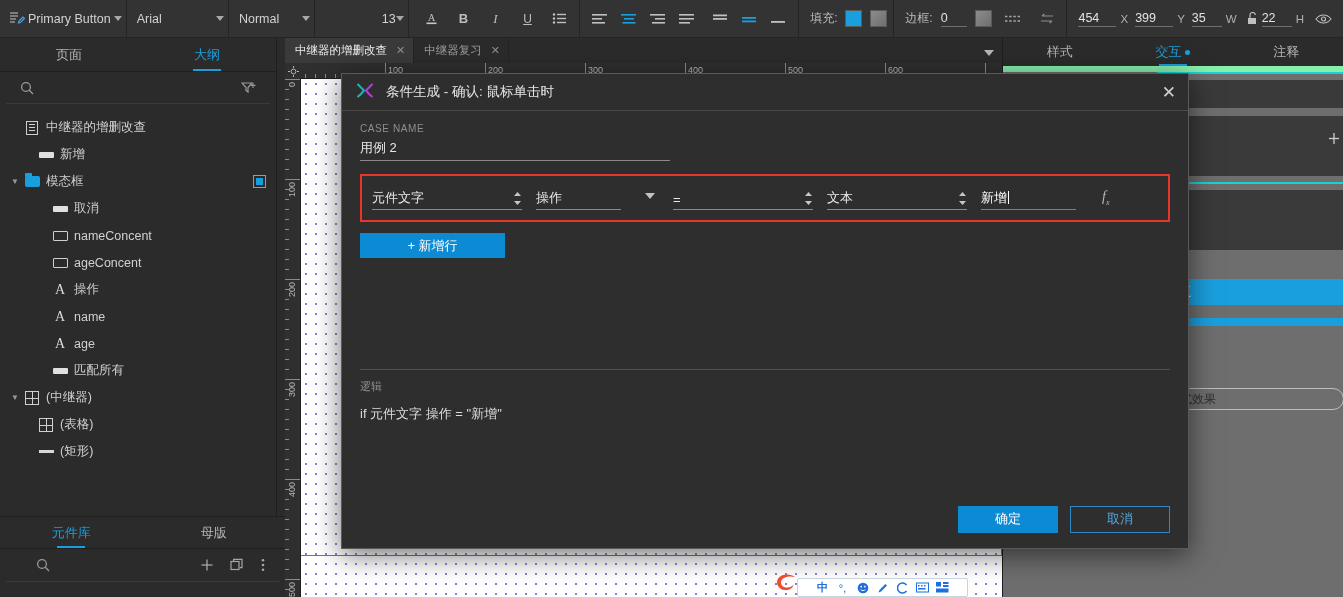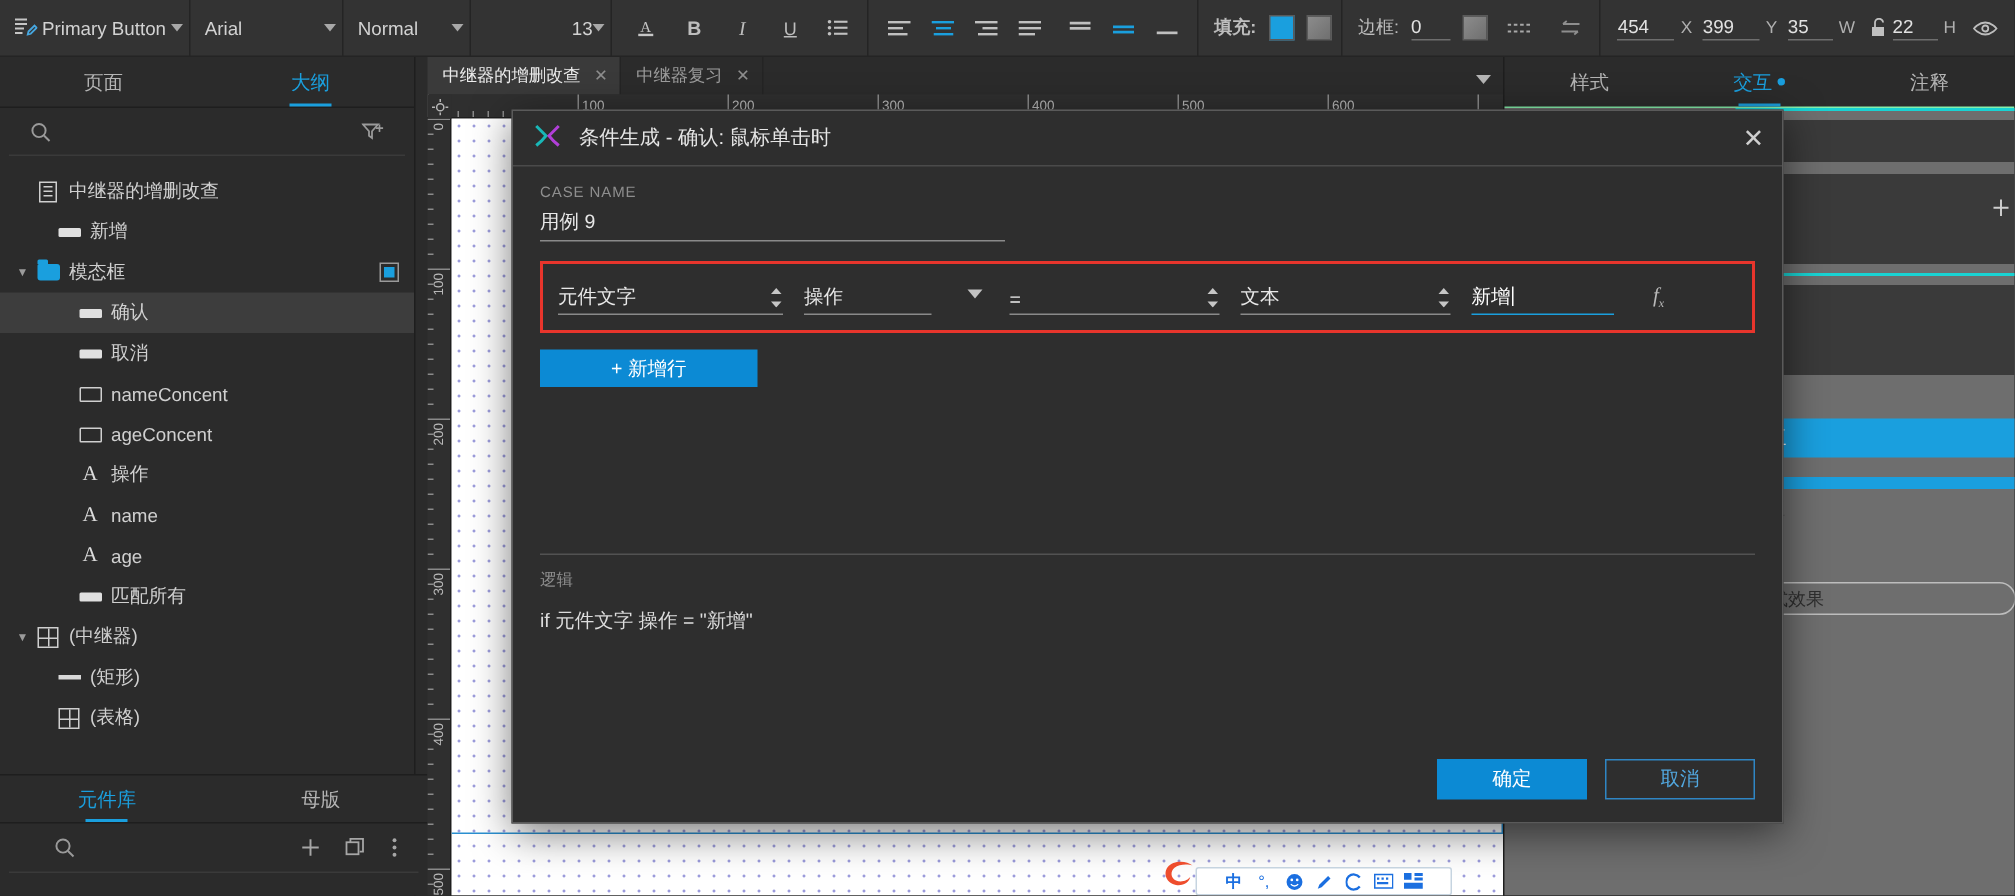--- a/index.html
+++ b/index.html
@@ -151,21 +151,21 @@
   }
   .sel-frame { position: absolute; left: 0; top: 0; width: 701px; height: 477px;
                border: 1px solid #2a8fd0; border-left:0; border-top:0; }
   .el-purple { position: absolute; left: 400px; top: 3px; width: 60px; height: 62px; background: #9b30ef; }
 
   
   .rightpanel {
     position: absolute; left: 1002px; top: 38px; width: 341px; height: 559px;
     background: #2b2b2b; border-left: 1px solid #1e1e1e;
   }
-  .rp-tabs { display: flex; height: 34px; border-bottom: 1px solid #86efac; }
+  .rp-tabs { display: flex; height: 34px; border-bottom: 6px solid #86efac; }
   .rp-tab { flex:1; display:flex; align-items:center; justify-content:center;
             font-size:13px; color:#b4b4b4; cursor:pointer; position:relative; }
   .rp-tab.active { color:#1a9fde; }
   .rp-tab.active::after { content:''; position:absolute; bottom:0; left:50%; transform:translateX(-50%);
                           width:28px; height:2px; background:#1a9fde; }
   .rp-dot { width:5px; height:5px; border-radius:50%; background:#1a9fde; margin-left:4px; }
 
   .rp-body { position:absolute; left:0; top:34px; width:341px; height:525px; background:#6e6e6e; }
   .rp-row-blue { position:absolute; left:154px; top:207px; width:187px; height:26px;
                  background:#1a9fde; color:#fff; font-size:13px; display:flex; align-items:center; padding-left:8px; }
@@ -372,21 +372,21 @@
       <span class="tb-icon">
         <svg width="16" height="12" viewBox="0 0 16 12">
             <g fill="#c0c0c0">
               <rect y="8" width="14" height="1.8"></rect>
             </g>
           </svg>
       </span>
     </div>
     <div class="tb-sep"></div>
 
-    <div class="tb-group" style="gap:8px;padding-left:11px;font-weight:bold;">
+    <div class="tb-group" style="gap:8px;padding-left:11px;">
       <span class="lbl-sm">填充:</span>
       <span class="swatch sw-blue"></span>
       <span class="swatch sw-gray"></span>
     </div>
     <div class="tb-sep"></div>
 
     <div class="tb-group" style="gap:8px;padding-left:11px;">
       <span class="lbl-sm">边框:</span>
       <span class="numfield" style="width:26px;">0</span>
       <span class="swatch sw-gray"></span>
@@ -484,27 +484,20 @@
         <div class="tnode" style="padding-left: 8px;">
           <span class="twist">▼</span>
           <span class="tic">
             <span class="ic-folder"></span>
           </span>
           <span class="tlabel">模态框</span>
           <span class="node-badge">
             <i></i>
           </span>
         </div>
-        <div class="tnode sel" style="padding-left: 36px;">
-          <span class="twist"></span>
-          <span class="tic">
-            <span class="ic-bar"></span>
-          </span>
-          <span class="tlabel">确认</span>
-        </div>
         <div class="tnode" style="padding-left: 36px;">
           <span class="twist"></span>
           <span class="tic">
             <span class="ic-bar"></span>
           </span>
           <span class="tlabel">取消</span>
         </div>
         <div class="tnode" style="padding-left: 36px;">
           <span class="twist"></span>
           <span class="tic">
@@ -550,30 +543,30 @@
         <div class="tnode" style="padding-left: 8px;">
           <span class="twist">▼</span>
           <span class="tic">
             <span class="ic-grid"></span>
           </span>
           <span class="tlabel">(中继器)</span>
         </div>
         <div class="tnode" style="padding-left: 22px;">
           <span class="twist"></span>
           <span class="tic">
+            <span class="ic-grid"></span>
+          </span>
+          <span class="tlabel">(表格)</span>
+        </div>
+        <div class="tnode" style="padding-left: 22px;">
+          <span class="twist"></span>
+          <span class="tic">
             <span class="ic-line"></span>
           </span>
           <span class="tlabel">(矩形)</span>
-        </div>
-        <div class="tnode" style="padding-left: 22px;">
-          <span class="twist"></span>
-          <span class="tic">
-            <span class="ic-grid"></span>
-          </span>
-          <span class="tlabel">(表格)</span>
         </div>
       </div>
 
     <div class="lp-foot-tabs">
       <div class="lp-tab active">
         <span>元件库</span>
       </div>
       <div class="lp-tab">
         <span>母版</span>
       </div>
@@ -839,21 +832,21 @@
           <path d="M2 15 L15 2" stroke="#1a8fd8" stroke-width="1.6" fill="none" opacity="0"></path>
         </svg>
       </span>
       <span class="modal-title">条件生成  -  确认: 鼠标单击时</span>
       <span class="modal-close">✕</span>
     </div>
 
     <div class="modal-body">
       <div class="caselabel">CASE NAME</div>
       <div class="caserow">
-        <div class="uline case-input">用例 9</div>
+        <div class="uline case-input">用例 2</div>
       </div>
 
       <div class="condrow">
         <div class="cw w-elem">
           <span class="uline" style="width:100%;display:flex;align-items:flex-end;">
             <span>元件文字</span>
             <span class="sel-updown">
               <svg width="9" height="13" viewBox="0 0 9 13">
                   <g fill="#c6c6c6">
                     <path d="M4.5 0L8 4H1z"></path>

